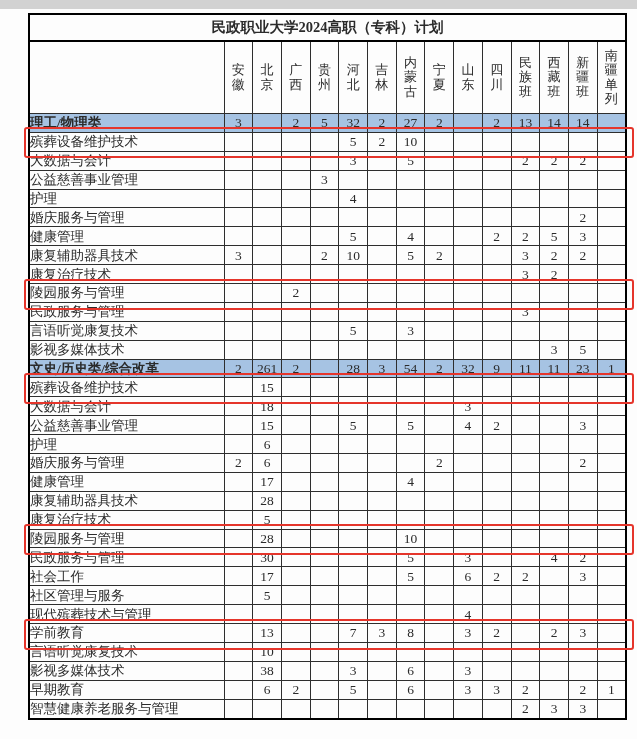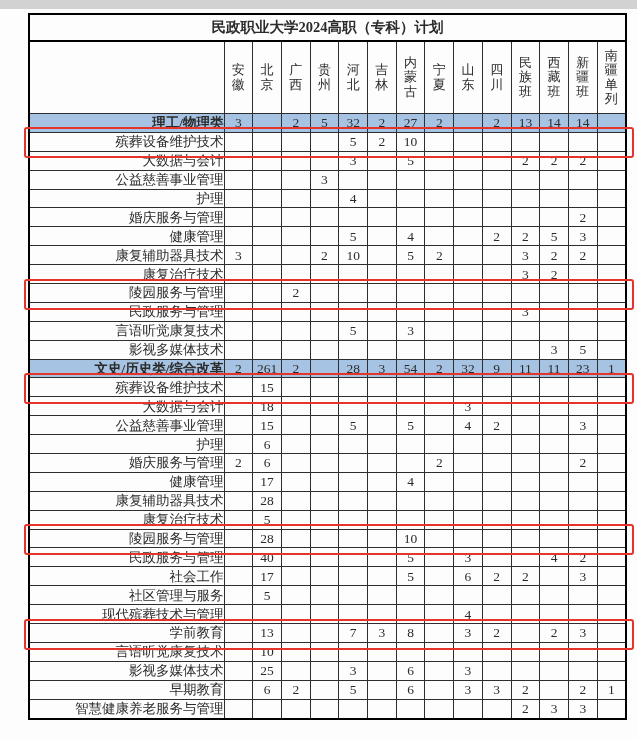--- a/index.html
+++ b/index.html
@@ -43,21 +43,21 @@
     font-weight:bold;
     font-size:14.5px;
     border-bottom:2px solid #000;
   }
   tr.header-row td{height:71px;vertical-align:middle;}
   .vstack{
     display:flex;flex-direction:column;align-items:center;justify-content:center;
     font-size:13px;line-height:14.5px;
   }
   tr.data-row td, tr.section-row td, tr.total-row td{height:17.9px;}
-  td.label-cell{padding-left:3px;text-align:right;}
+  td.label-cell{padding-left:3px;text-align:left;}
   td.value-cell{text-align:center;}
   tr.section-row td{
     background:var(--section-bg);
   }
   tr.section-row td.label-cell{font-weight:bold;}
   .red-box{
     position:absolute;
     left:24px;
     width:606px;
     border:2.5px solid var(--accent);
@@ -577,21 +577,21 @@
           <td class="value-cell"></td>
           <td class="value-cell"></td>
           <td class="value-cell"></td>
           <td class="value-cell"></td>
           <td class="value-cell"></td>
           <td class="value-cell"></td>
         </tr>
         <tr class="data-row">
           <td class="label-cell">民政服务与管理</td>
           <td class="value-cell"></td>
-          <td class="value-cell">40</td>
+          <td class="value-cell">30</td>
           <td class="value-cell"></td>
           <td class="value-cell"></td>
           <td class="value-cell"></td>
           <td class="value-cell"></td>
           <td class="value-cell">5</td>
           <td class="value-cell"></td>
           <td class="value-cell">3</td>
           <td class="value-cell"></td>
           <td class="value-cell"></td>
           <td class="value-cell">4</td>
@@ -679,21 +679,21 @@
           <td class="value-cell"></td>
           <td class="value-cell"></td>
           <td class="value-cell"></td>
           <td class="value-cell"></td>
           <td class="value-cell"></td>
           <td class="value-cell"></td>
         </tr>
         <tr class="data-row">
           <td class="label-cell">影视多媒体技术</td>
           <td class="value-cell"></td>
-          <td class="value-cell">25</td>
+          <td class="value-cell">38</td>
           <td class="value-cell"></td>
           <td class="value-cell"></td>
           <td class="value-cell">3</td>
           <td class="value-cell"></td>
           <td class="value-cell">6</td>
           <td class="value-cell"></td>
           <td class="value-cell">3</td>
           <td class="value-cell"></td>
           <td class="value-cell"></td>
           <td class="value-cell"></td>

